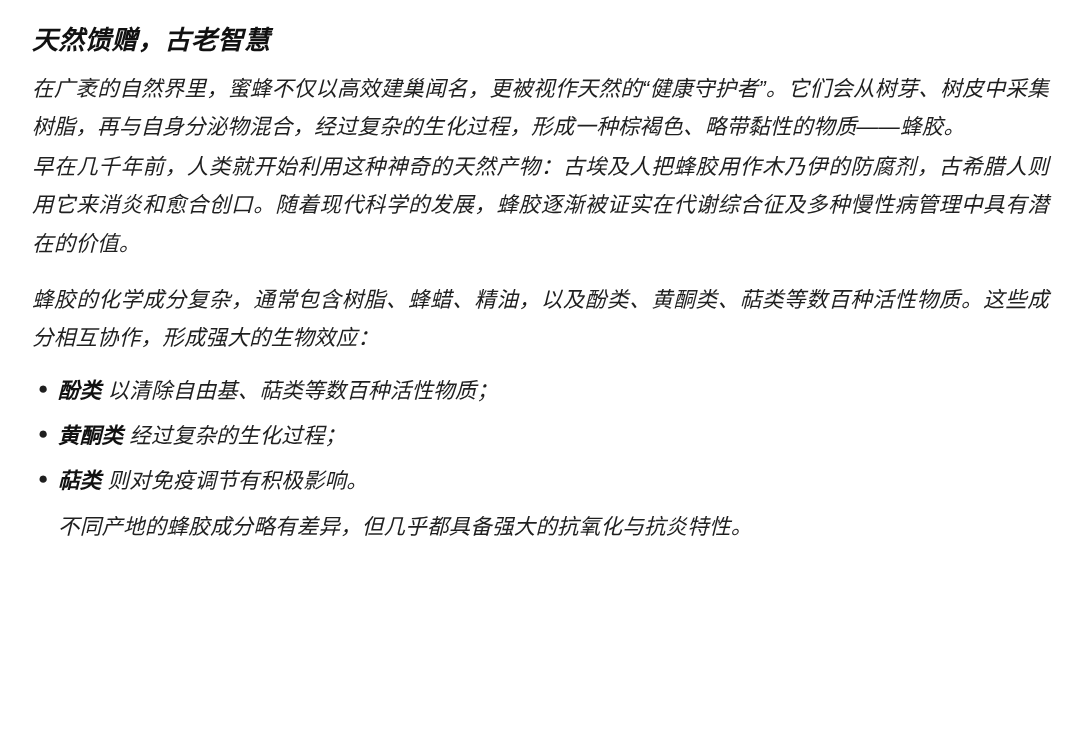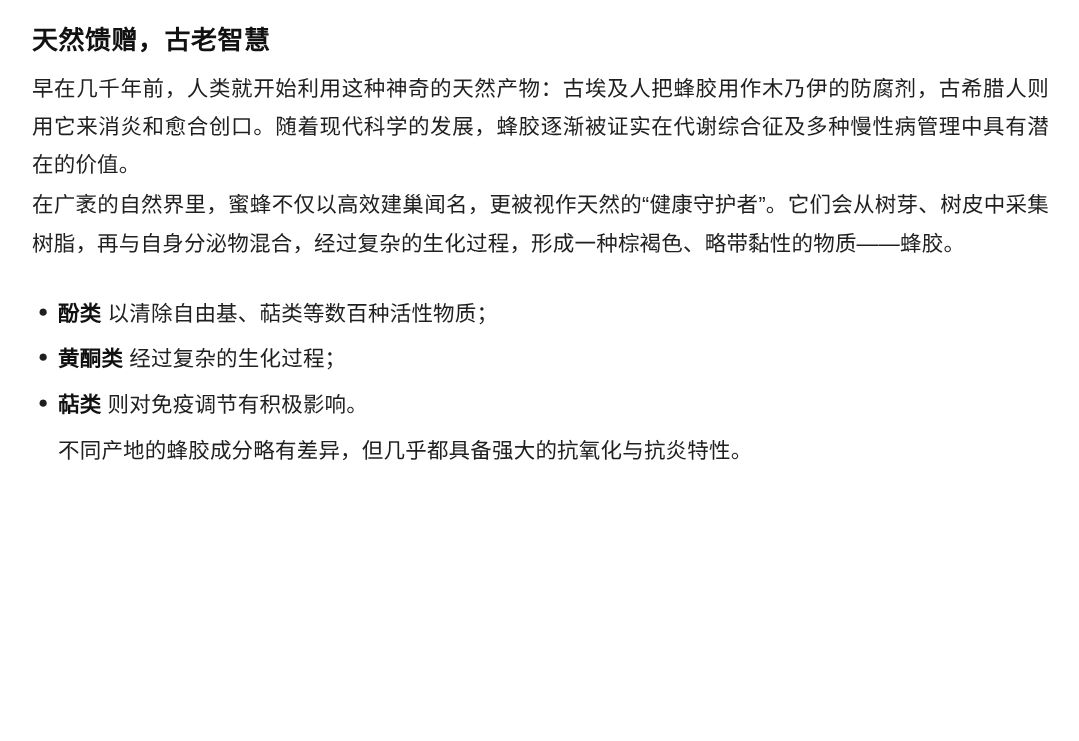--- a/index.html
+++ b/index.html
@@ -11,20 +11,21 @@
     width: 1079px;
     min-height: 741px;
     font-family: "Liberation Sans", "DejaVu Sans", sans-serif;
     color: #1a1a1a;
     -webkit-font-smoothing: antialiased;
   }
   .page {
     box-sizing: border-box;
     width: 1079px;
     padding: 14px 30px 20px 32px;
+    font-style: italic;
   }
   .h2 {
     font-size: 26px;
     font-weight: bold;
     line-height: 1.45;
     letter-spacing: 0.5px;
     color: #111111;
     margin: 12px 0 10px 0;
   }
   .h2.first {
@@ -81,27 +82,28 @@
     margin-top: 8px;
   }
 </style>
 </head>
 <body>
 
 <div class="page">
 
   <h2 class="h2 first">天然馈赠，古老智慧</h2>
 
+  <p class="para">在广袤的自然界里，蜜蜂不仅以高效建巢闻名，更被视作天然的“健康守护者”。它们会从树芽、树皮中采集树脂，再与自身分泌物混合，经过复杂的生化过程，形成一种棕褐色、略带黏性的物质——蜂胶。</p>
+
   <p class="para">早在几千年前，人类就开始利用这种神奇的天然产物：古埃及人把蜂胶用作木乃伊的防腐剂，古希腊人则用它来消炎和愈合创口。随着现代科学的发展，蜂胶逐渐被证实在代谢综合征及多种慢性病管理中具有潜在的价值。</p>
-
-  <p class="para">在广袤的自然界里，蜜蜂不仅以高效建巢闻名，更被视作天然的“健康守护者”。它们会从树芽、树皮中采集树脂，再与自身分泌物混合，经过复杂的生化过程，形成一种棕褐色、略带黏性的物质——蜂胶。</p>
 
   <div class="block-gap"></div>
 
 
+  <p class="para">蜂胶的化学成分复杂，通常包含树脂、蜂蜡、精油，以及酚类、黄酮类、萜类等数百种活性物质。这些成分相互协作，形成强大的生物效应：</p>
 
   <ul class="list">
     <li class="list-item">
       <span class="bullet">●</span>
       <span class="strong">酚类</span><span> 以清除自由基、萜类等数百种活性物质；</span>
     </li>
     <li class="list-item">
       <span class="bullet">●</span>
       <span class="strong">黄酮类</span><span> 经过复杂的生化过程；</span>
     </li>

